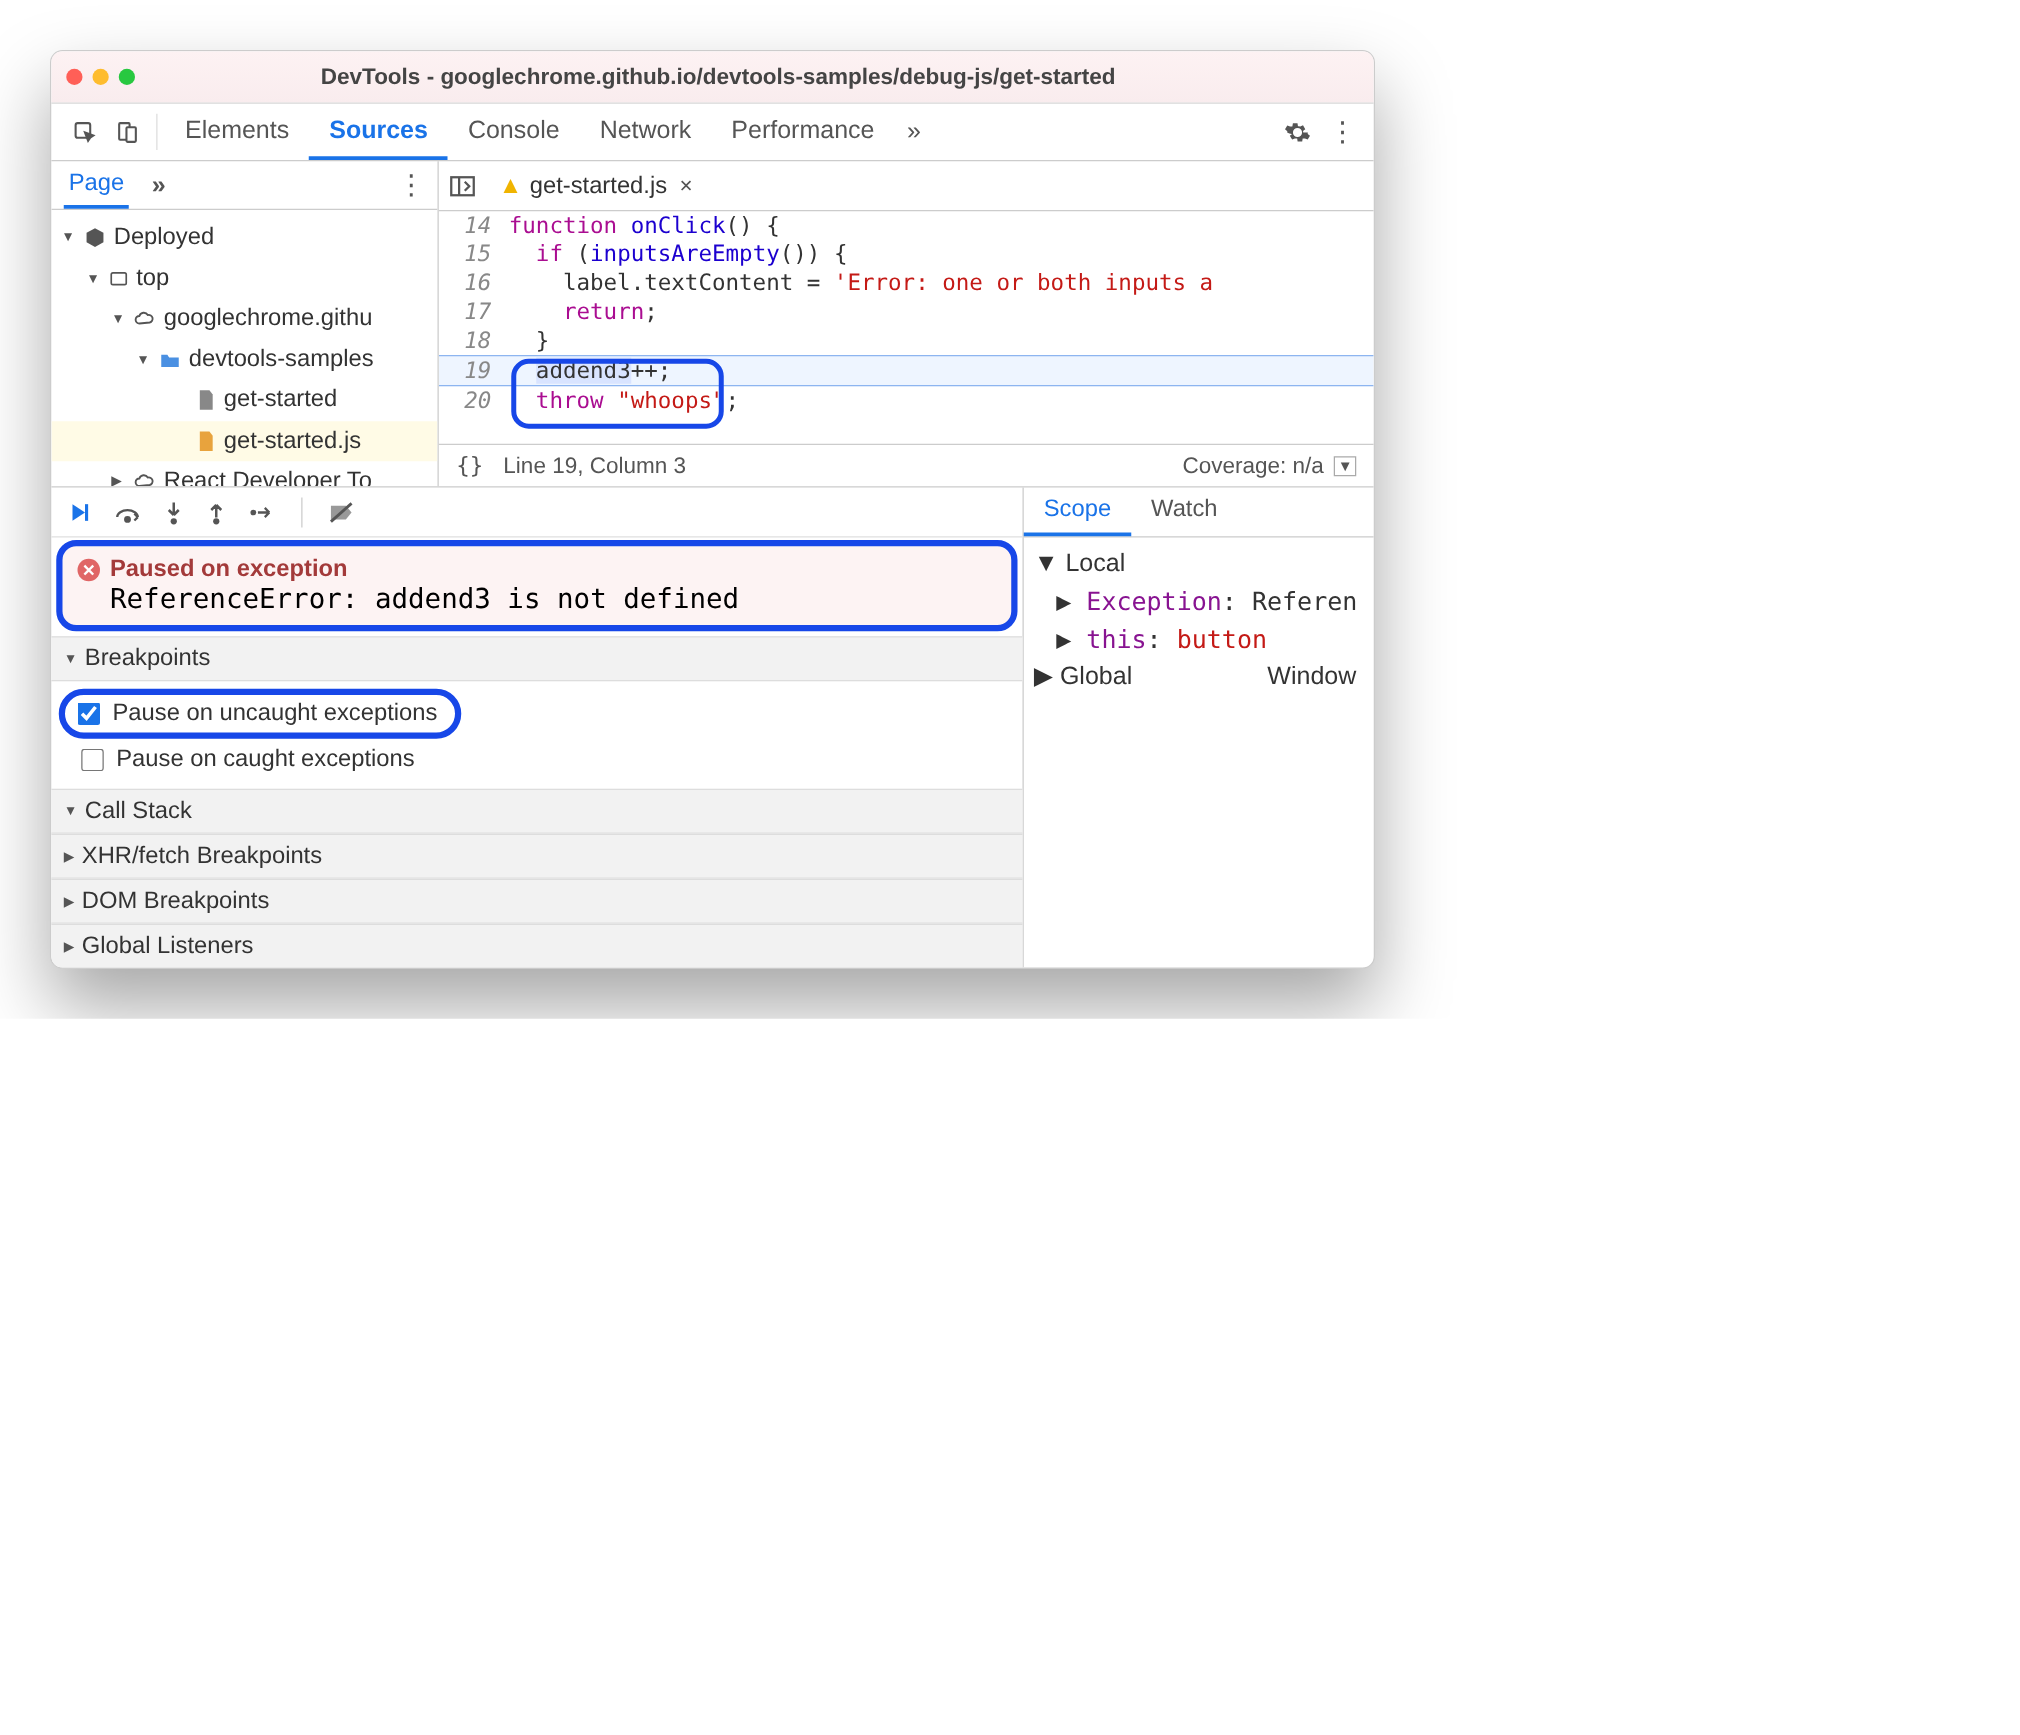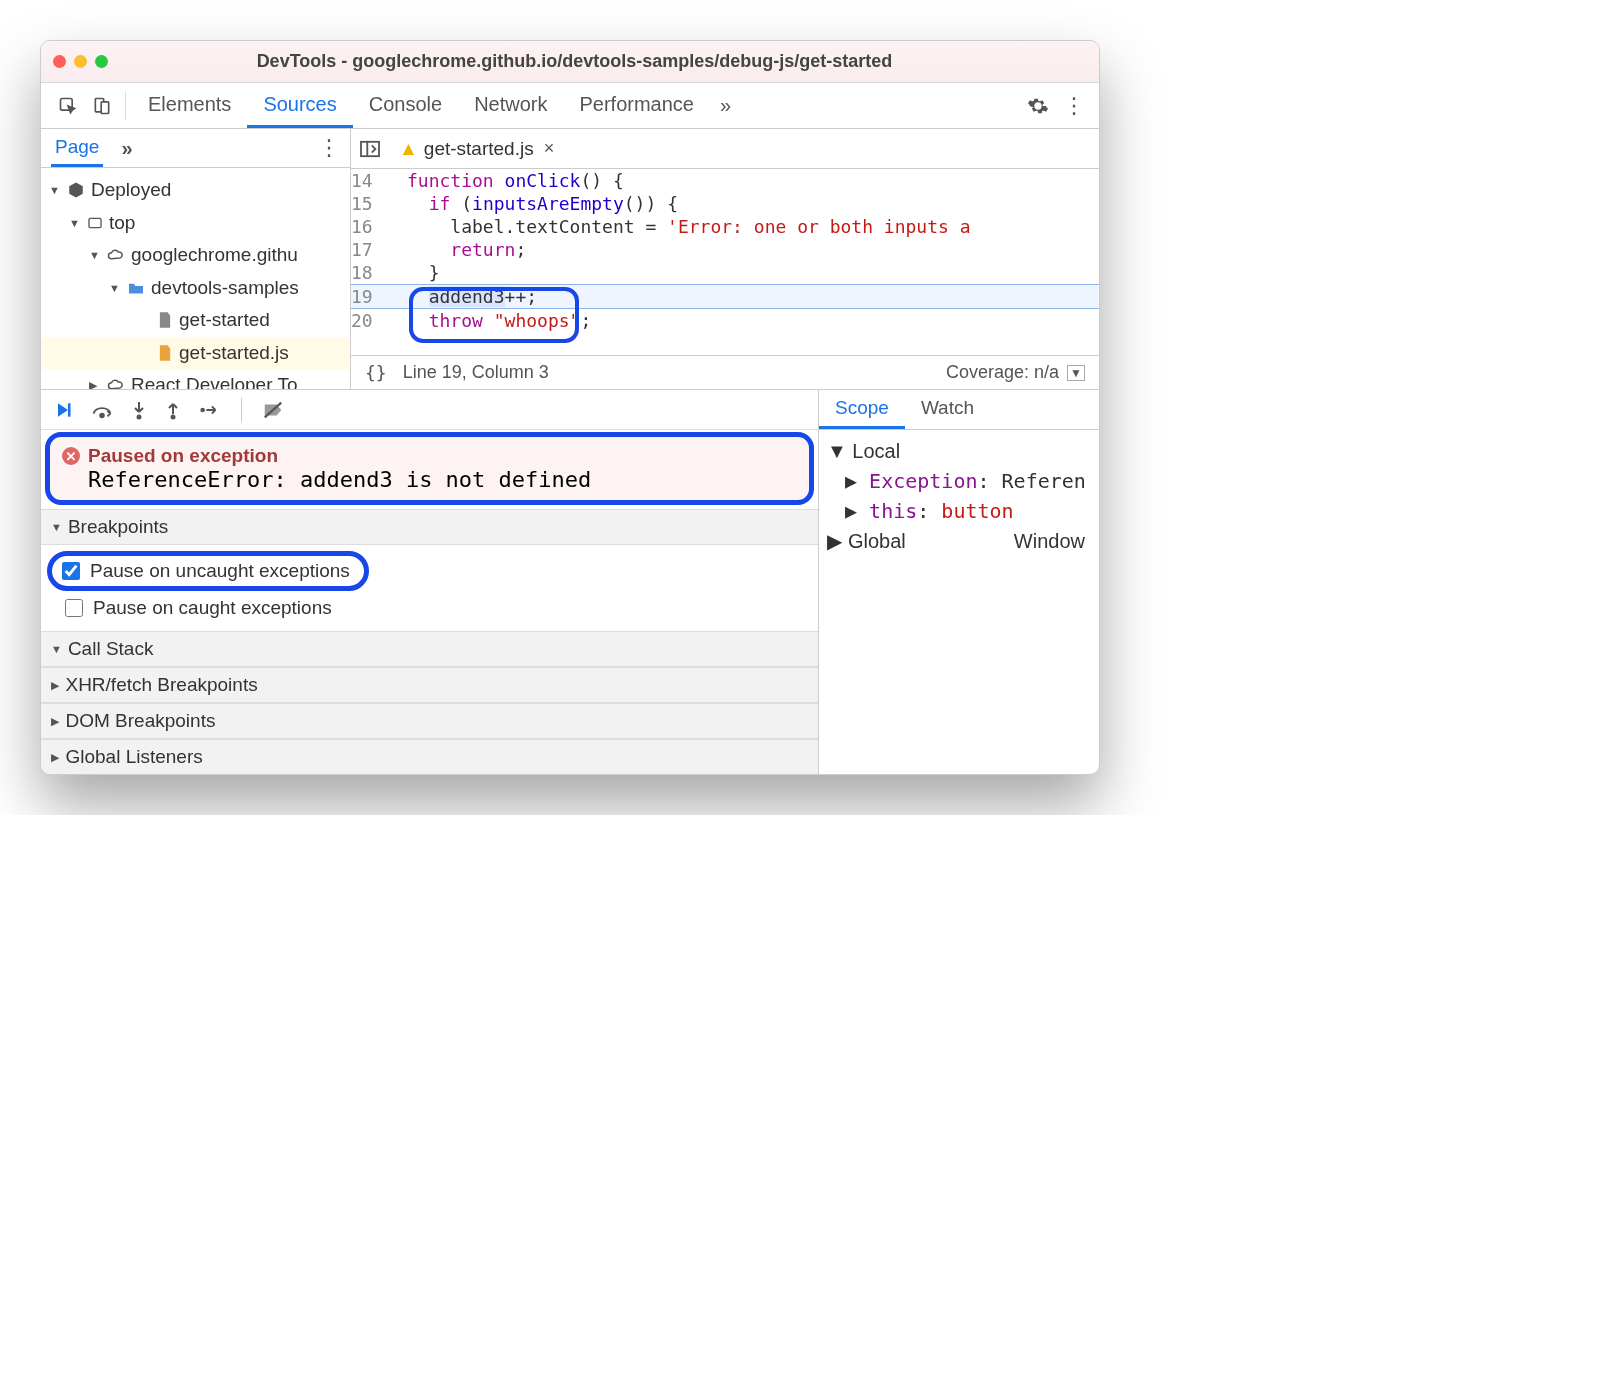--- a/index.html
+++ b/index.html
@@ -44,21 +44,21 @@
   .tb-sep { width:1px; background:#ddd; margin: 8px 6px; }
   .tab {
     padding: 13px 16px;
     display: flex;
     align-items: center;
     font-size: 20px;
     color: #555;
     cursor: pointer;
     border-bottom: 3px solid transparent;
   }
-  .tab.active { color: #1a73e8; border-bottom-color: #1a73e8; font-weight: 400; }
+  .tab.active { color: #1a73e8; border-bottom-color: #1a73e8; font-weight: 700; }
   .tb-more { padding: 0 10px; display:flex; align-items:center; color:#555; }
   .tb-right { margin-left:auto; display:flex; align-items:center; gap:14px; color:#555; padding-right:4px; }
   .main { display:flex; height: 260px; }
   .sidebar {
     width: 310px;
     border-right: 1px solid #ccc;
     display:flex; flex-direction:column;
     overflow:hidden;
   }
   .sidebar-head {
@@ -90,21 +90,21 @@
   }
   .nav-btn { color:#555; padding:0 2px; }
   .file-tab { display:flex; align-items:center; gap:6px; font-size:19px; padding: 0 8px; }
   .file-tab .warn { color:#f0b400; }
   .file-tab .close { color:#555; font-size:18px; margin-left:4px; }
   .code {
     flex:1; overflow:hidden; font-family: Menlo, Consolas, monospace; font-size: 18px; line-height: 1.28;
     position:relative;
   }
   .code-row { display:flex; white-space:pre; }
-  .ln { width: 52px; color:#888; padding-right: 10px; user-select:none; }
+  .ln { width: 52px; text-align:right; color:#888; padding-right: 10px; user-select:none;font-style:italic; }
   .code-txt { flex:1; padding-left: 4px; }
   .hl-line { background: #eef5ff; border-top:1px solid #8db5f0; border-bottom:1px solid #8db5f0; }
   .str { color:#c41a16; }
   .ident { color:#1c00cf; }
   .purple { color:#aa0d91; }
   .hl-box {
     position:absolute;
     border: 4px solid #1747e8;
     border-radius: 14px;
     pointer-events:none;

